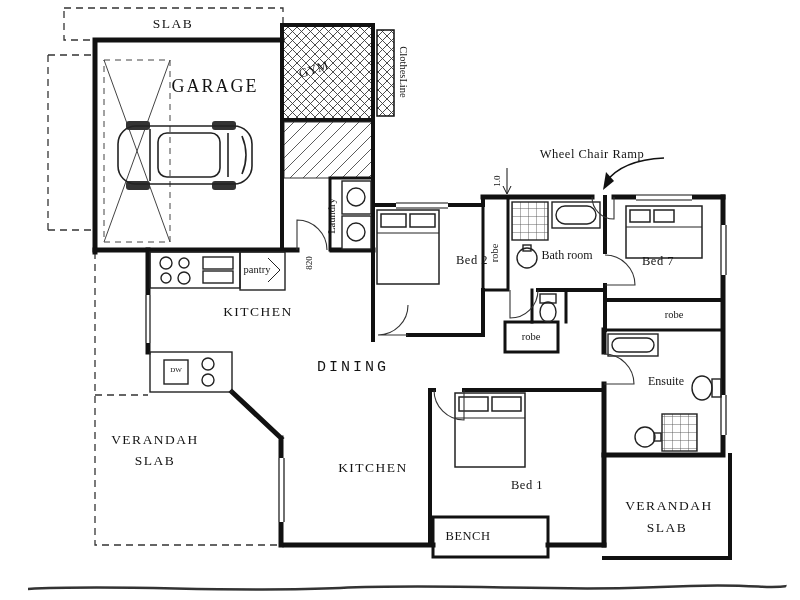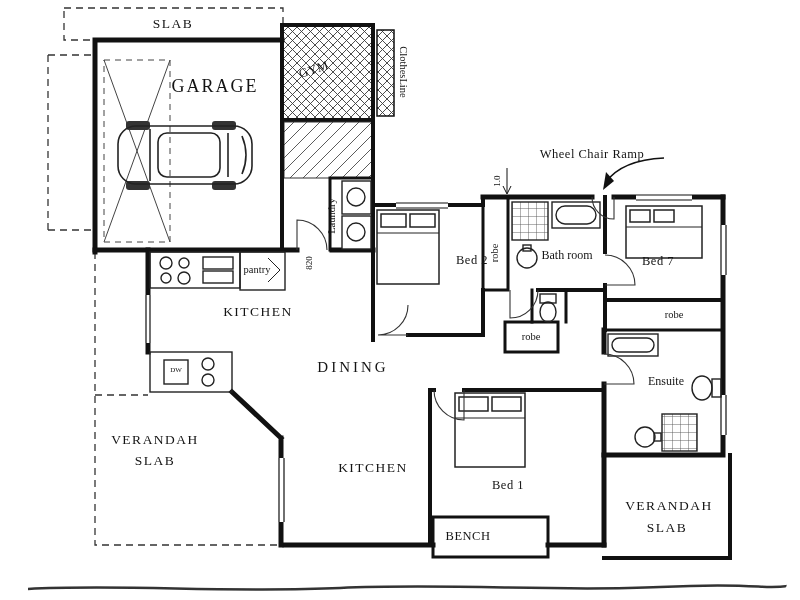--- a/index.html
+++ b/index.html
@@ -4,21 +4,21 @@
 <style>
   html,body{margin:0;padding:0;background:#ffffff;}
   .plan{position:relative;width:788px;height:600px;background:#ffffff;overflow:hidden;
         font-family:"Liberation Serif","DejaVu Serif",serif;border-radius:22px;}
   .plan svg{position:absolute;left:0;top:0;display:block;}
   .lbl{position:absolute;color:#141414;white-space:nowrap;line-height:1.05;
        transform:translate(-50%,-50%);}
   .rot{transform:translate(-50%,-50%) rotate(-90deg);}
   .rotcw{transform:translate(-50%,-50%) rotate(90deg);}
   .gymrot{transform:translate(-50%,-50%) rotate(-18deg);}
-  .s15{font-size:15px;letter-spacing:3px;}
+  .s15{font-size:15px;letter-spacing:3px;font-family:Liberation Mono, monospace;}
   .s14{font-size:18px;letter-spacing:2px;}
   .s13{font-size:13.5px;letter-spacing:1.5px;}
   .s12{font-size:12.5px;letter-spacing:0.5px;}
   .s11{font-size:12px;}
   .s10{font-size:10.5px;}
   .s9{font-size:9px;}
   .s7{font-size:7px;}
 </style>
 </head>
 <body>
@@ -228,19 +228,19 @@
 <div class="lbl s12" style="left:658px;top:262px">Bed 7</div>
 <div class="lbl s12" style="left:592px;top:155px">Wheel Chair Ramp</div>
 <div class="lbl s9 rot" style="left:498px;top:181px">1.0</div>
 <div class="lbl s10" style="left:674px;top:315px">robe</div>
 <div class="lbl s10" style="left:531px;top:337px">robe</div>
 <div class="lbl s15" style="left:353px;top:368px">DINING</div>
 <div class="lbl s11" style="left:666px;top:381px">Ensuite</div>
 <div class="lbl s13" style="left:155px;top:440px">VERANDAH</div>
 <div class="lbl s13" style="left:155px;top:461px">SLAB</div>
 <div class="lbl s13" style="left:373px;top:468px">KITCHEN</div>
-<div class="lbl s12" style="left:508px;top:486px">Bed 1</div>
+<div class="lbl s12" style="left:527px;top:486px">Bed 1</div>
 <div class="lbl s12" style="left:468px;top:537px">BENCH</div>
 <div class="lbl s13" style="left:669px;top:506px">VERANDAH</div>
 <div class="lbl s13" style="left:667px;top:528px">SLAB</div>
 <div class="lbl s7" style="left:176px;top:371px">DW</div>
 
 </div>
 
 </body></html>

